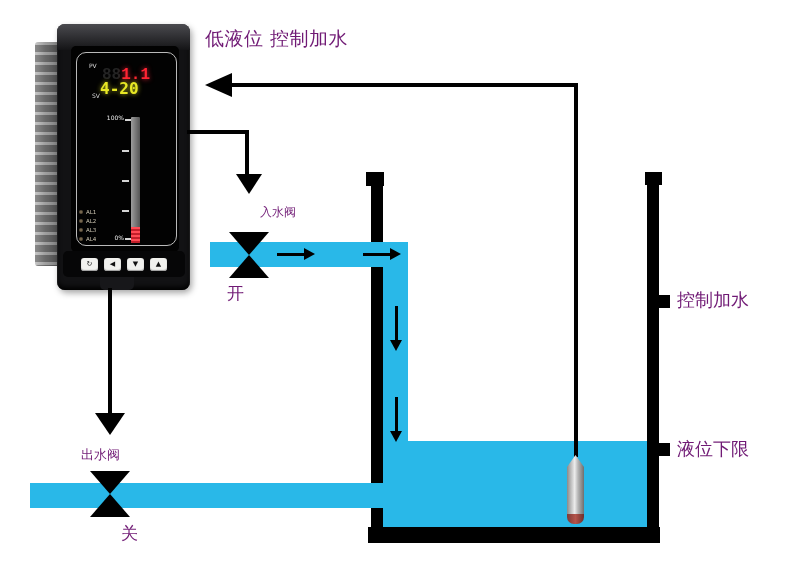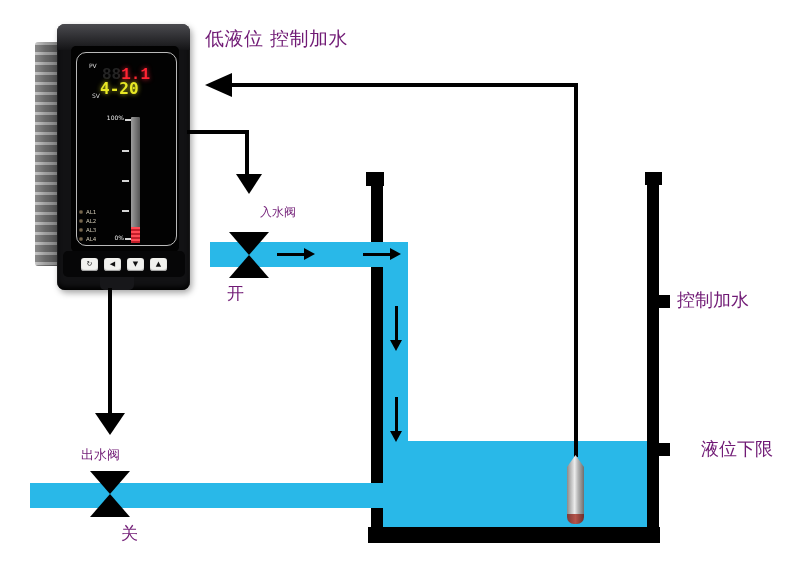--- a/index.html
+++ b/index.html
@@ -154,15 +154,15 @@
 
   <div class="abs sensor-body"></div>
   <div class="abs sensor-tip"></div>
 
   <span class="lbl" style="left:205px;top:26px;font-size:19px;letter-spacing:.5px;">低液位 控制加水</span>
   <span class="lbl" style="left:221px;top:204px;font-size:12px;margin-left:39px;">入水阀</span>
   <span class="lbl" style="left:227px;top:282px;font-size:17px;">开</span>
   <span class="lbl" style="left:81px;top:446px;font-size:13px;">出水阀</span>
   <span class="lbl" style="left:121px;top:522px;font-size:17px;">关</span>
   <span class="lbl" style="left:677px;top:288px;font-size:18px;">控制加水</span>
-  <span class="lbl" style="left:701px;top:437px;font-size:18px;">液位下限</span>
+  <span class="lbl" style="left:677px;top:437px;font-size:18px;">液位下限</span>
 
 </div>
 
 </body></html>

